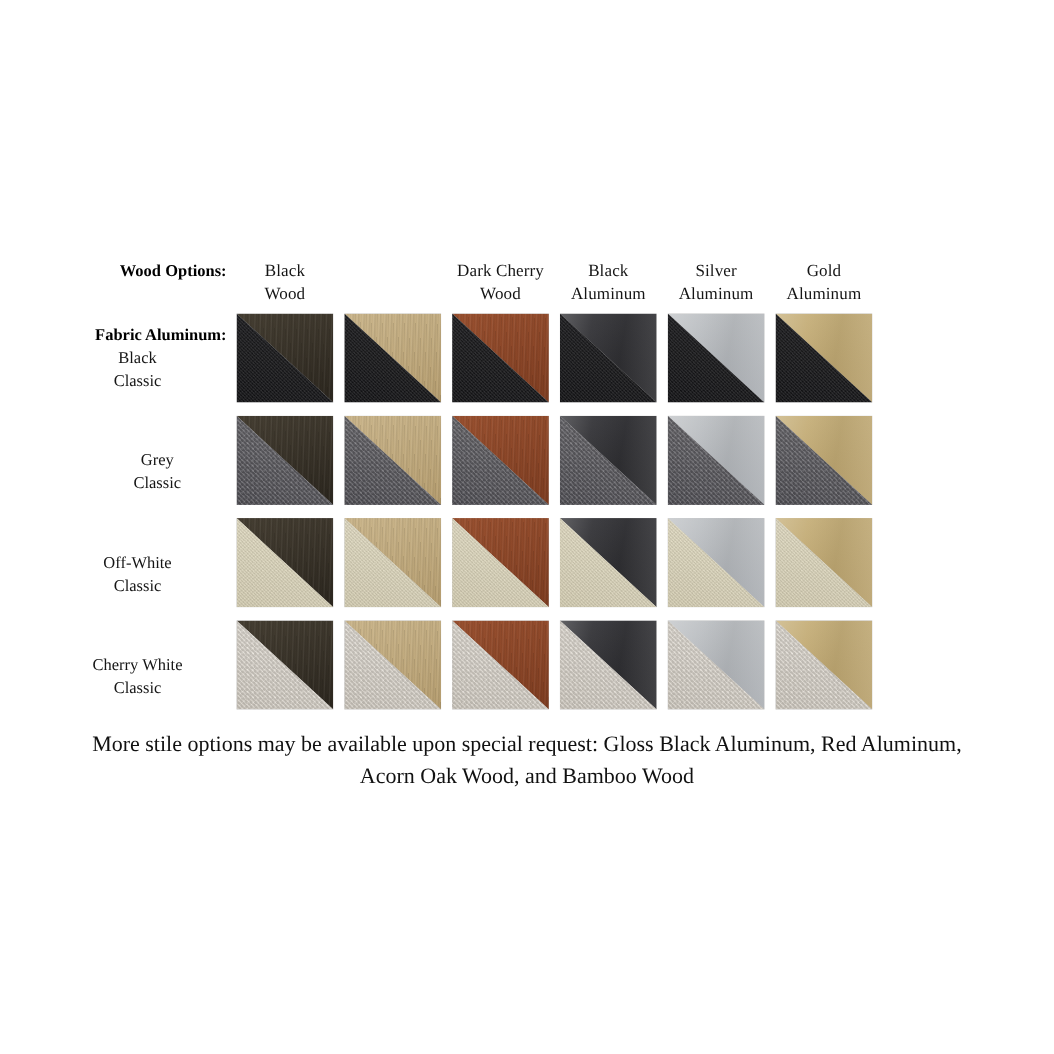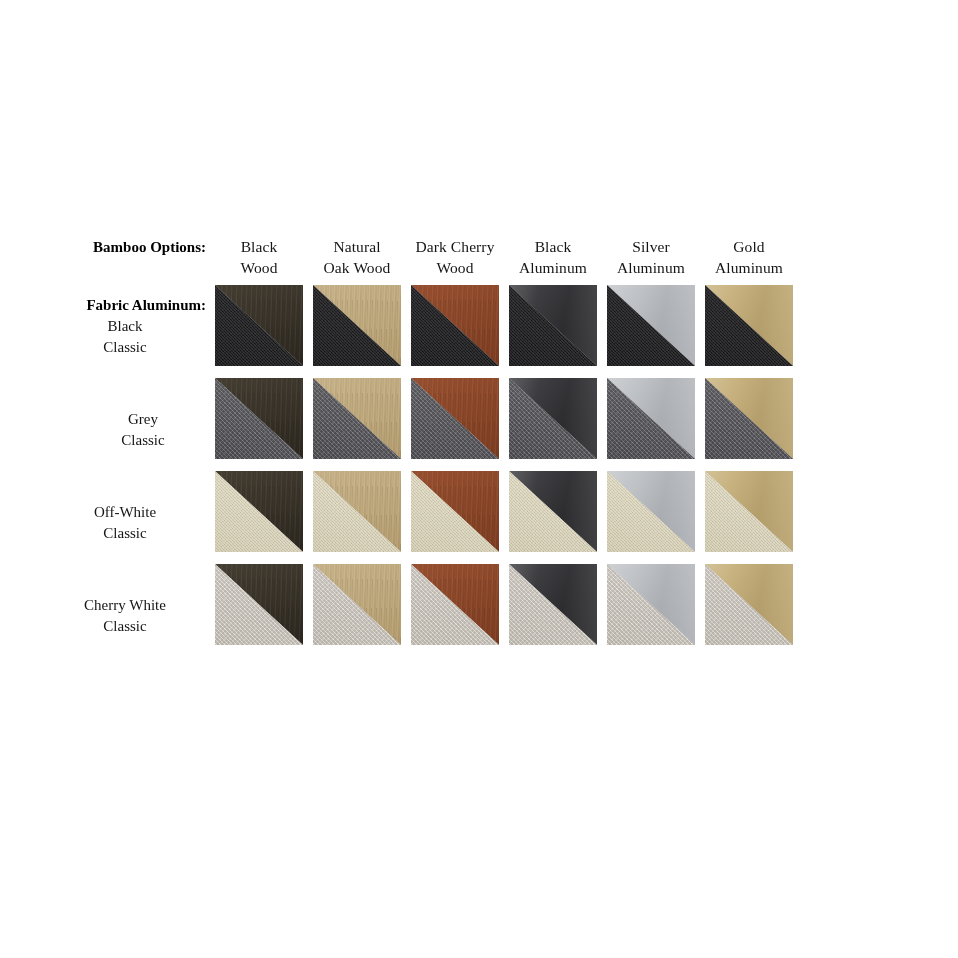--- a/index.html
+++ b/index.html
@@ -132,26 +132,25 @@
     color: #111;
   }
 </style>
 </head>
 <body>
 
 <div id="page">
 
   <div id="matrix">
 
-    <div class="corner-label" style="left:46px; top:238px;">Bamboo Options:</div>
+    <div class="corner-label" style="left:46px; top:238px;">Wood Options:</div>
 
     <div class="corner-label" style="left:46px; top:296px;">Fabric Aluminum:</div>
 
   <div class="col-header" style="left: 204px; top: 236px;">Black<br>Wood</div>
-      <div class="col-header" style="left: 302px; top: 236px;">Natural<br>Oak Wood</div>
       <div class="col-header" style="left: 400px; top: 236px;">Dark Cherry<br>Wood</div>
       <div class="col-header" style="left: 498px; top: 236px;">Black<br>Aluminum</div>
       <div class="col-header" style="left: 596px; top: 236px;">Silver<br>Aluminum</div>
       <div class="col-header" style="left: 694px; top: 236px;">Gold<br>Aluminum</div>
       <div class="row-header" style="left: 50px; top: 316px;">Black<br>Classic</div>
       <div class="row-header" style="left: 68px; top: 409px;">Grey<br>Classic</div>
       <div class="row-header" style="left: 50px; top: 502px;">Off-White<br>Classic</div>
       <div class="row-header" style="left: 50px; top: 595px;">Cherry White<br>Classic</div>
       <div class="swatch" style="left: 215px; top: 285px; width: 88px; height: 81px;">
         <div class="tri-top" style="background: linear-gradient(160deg, rgb(70, 63, 51) 0%, rgb(43, 38, 30) 100%);"></div>
@@ -292,14 +291,15 @@
         <div class="grain grain-fabric-coarse" style="clip-path: polygon(0px 0px, 0px 100%, 100% 100%);"></div>
       </div>
       <div class="swatch" style="left: 705px; top: 564px; width: 88px; height: 81px;">
         <div class="tri-top" style="background: linear-gradient(160deg, rgb(201, 179, 127) 0%, rgb(182, 158, 104) 100%);"></div>
         <div class="grain grain-metal" style="clip-path: polygon(0px 0px, 100% 0px, 100% 100%);"></div>
         <div class="tri-bot" style="background: linear-gradient(200deg, rgb(239, 234, 226) 0%, rgb(221, 215, 205) 100%);"></div>
         <div class="grain grain-fabric-coarse" style="clip-path: polygon(0px 0px, 0px 100%, 100% 100%);"></div>
       </div>
     </div>
 
+  <div id="footer-note">More stile options may be available upon special request: Gloss Black Aluminum, Red Aluminum, Acorn Oak Wood, and Bamboo Wood</div>
 
 </div>
 
 </body></html>

